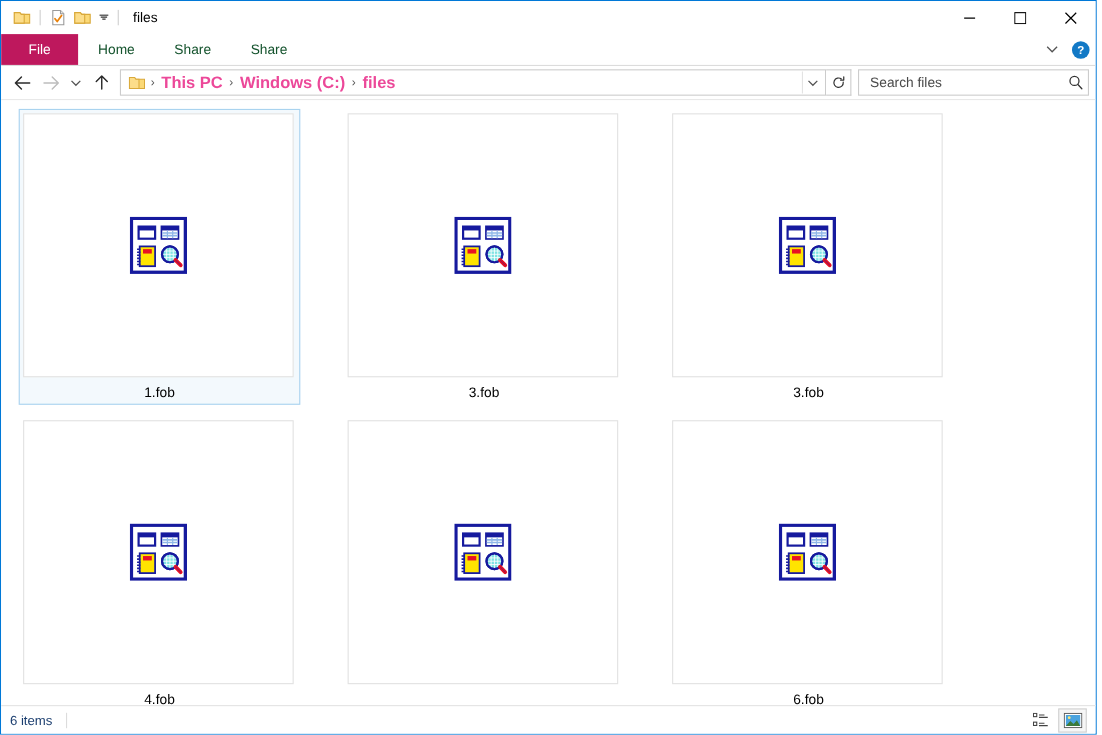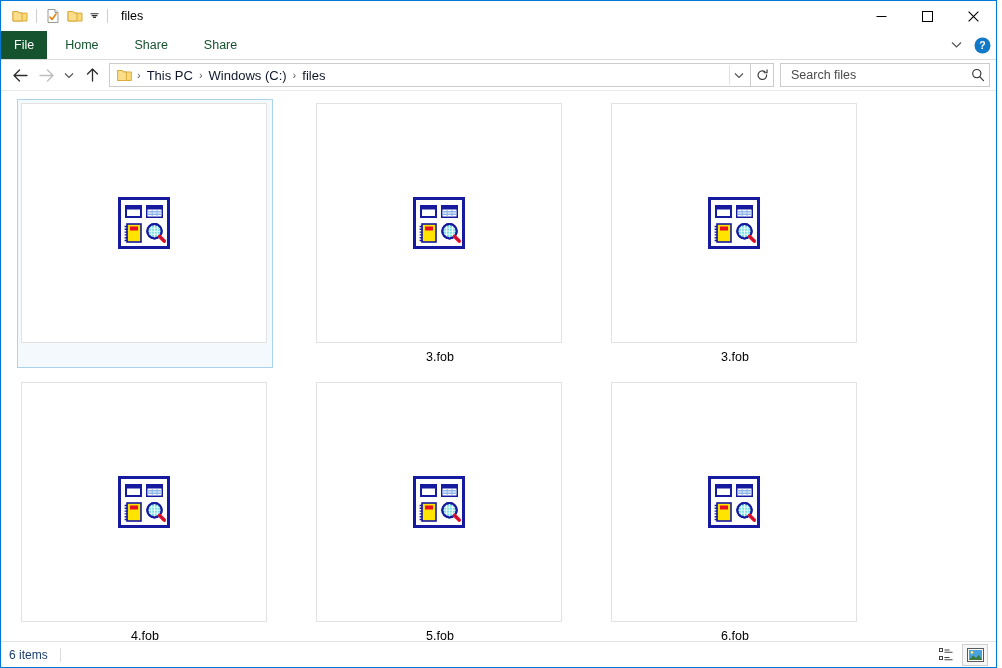--- a/index.html
+++ b/index.html
@@ -87,23 +87,23 @@
   }
   .tab {
     display: flex;
     align-items: center;
     padding: 0 18px;
     font-size: 12.5px;
     color: #14532d;
     cursor: default;
   }
   .tab.file {
-    background: #14532d;
+    background: #be185d;
     color: #ffffff;
-    padding: 0 13px;
+    padding: 0 25px;
   }
   .ribbon-right {
     position: absolute;
     right: 4px;
     top: 0;
     height: 28px;
     display: flex;
     align-items: center;
     gap: 6px;
   }
@@ -138,24 +138,25 @@
     height: 22px;
     border: 1px solid #cccccc;
     background: #ffffff;
     display: flex;
     align-items: center;
     padding: 0 2px 0 5px;
     margin-left: 4px;
     min-width: 0;
   }
   .crumb {
-    font-size: 13px;
-    color: #0f172a;
+    font-size: 15px;
+    color: #ec4899;
     padding: 0 3px;
     white-space: nowrap;
+    font-weight: bold;
   }
   .crumb-sep {
     color: #555555;
     font-size: 11px;
     padding: 0 3px;
     user-select: none;
   }
   .crumb-spacer { flex: 1; }
   .crumb-caret {
     width: 18px; height: 20px;
@@ -447,20 +448,21 @@
         <path d="M6.6 29.5h3M6.6 32.3h3M6.6 35.1h3M6.6 37.9h3M6.6 40.7h3M6.6 43.5h3" stroke="#161a9e" stroke-width="1.4"></path>
 
         <circle cx="36.5" cy="34.2" r="7.2" fill="#7fe3e3" stroke="#161a9e" stroke-width="2"></circle>
         <path d="M30.2 31.2h12.6M30.2 34.2h12.6M30.2 37.2h12.6" stroke="#ffffff" stroke-width="0.9" opacity="0.85"></path>
         <path d="M33.5 27.6v13.2M36.5 27.1v14.2M39.5 27.6v13.2" stroke="#ffffff" stroke-width="0.9" opacity="0.85"></path>
         <circle cx="36.5" cy="34.2" r="7.2" fill="none" stroke="#161a9e" stroke-width="2"></circle>
         <path d="M41.6 39.4l4.6 4.7" stroke="#e81123" stroke-width="3.6" stroke-linecap="round"></path>
         <path d="M41.6 39.4l4.6 4.7" stroke="#161a9e" stroke-width="1" stroke-linecap="round" opacity="0.35"></path>
       </svg>
     </div>
+    <div class="tile-label">1.fob</div>
   </div>
 
   <div class="tile">
     <div class="thumb">
       <svg class="fobicon" viewBox="0 0 52 52">
 
         <rect x="1.5" y="1.5" width="49" height="49" fill="#ffffff" stroke="#161a9e" stroke-width="3"></rect>
 
         <rect x="7" y="8" width="17" height="13" fill="#161a9e"></rect>
         <rect x="9" y="12.5" width="13" height="6.5" fill="#ffffff"></rect>
@@ -562,21 +564,20 @@
         <path d="M6.6 29.5h3M6.6 32.3h3M6.6 35.1h3M6.6 37.9h3M6.6 40.7h3M6.6 43.5h3" stroke="#161a9e" stroke-width="1.4"></path>
 
         <circle cx="36.5" cy="34.2" r="7.2" fill="#7fe3e3" stroke="#161a9e" stroke-width="2"></circle>
         <path d="M30.2 31.2h12.6M30.2 34.2h12.6M30.2 37.2h12.6" stroke="#ffffff" stroke-width="0.9" opacity="0.85"></path>
         <path d="M33.5 27.6v13.2M36.5 27.1v14.2M39.5 27.6v13.2" stroke="#ffffff" stroke-width="0.9" opacity="0.85"></path>
         <circle cx="36.5" cy="34.2" r="7.2" fill="none" stroke="#161a9e" stroke-width="2"></circle>
         <path d="M41.6 39.4l4.6 4.7" stroke="#e81123" stroke-width="3.6" stroke-linecap="round"></path>
         <path d="M41.6 39.4l4.6 4.7" stroke="#161a9e" stroke-width="1" stroke-linecap="round" opacity="0.35"></path>
       </svg>
     </div>
-    <div class="tile-label">5.fob</div>
   </div>
 
   <div class="tile">
     <div class="thumb">
       <svg class="fobicon" viewBox="0 0 52 52">
 
         <rect x="1.5" y="1.5" width="49" height="49" fill="#ffffff" stroke="#161a9e" stroke-width="3"></rect>
 
         <rect x="7" y="8" width="17" height="13" fill="#161a9e"></rect>
         <rect x="9" y="12.5" width="13" height="6.5" fill="#ffffff"></rect>

